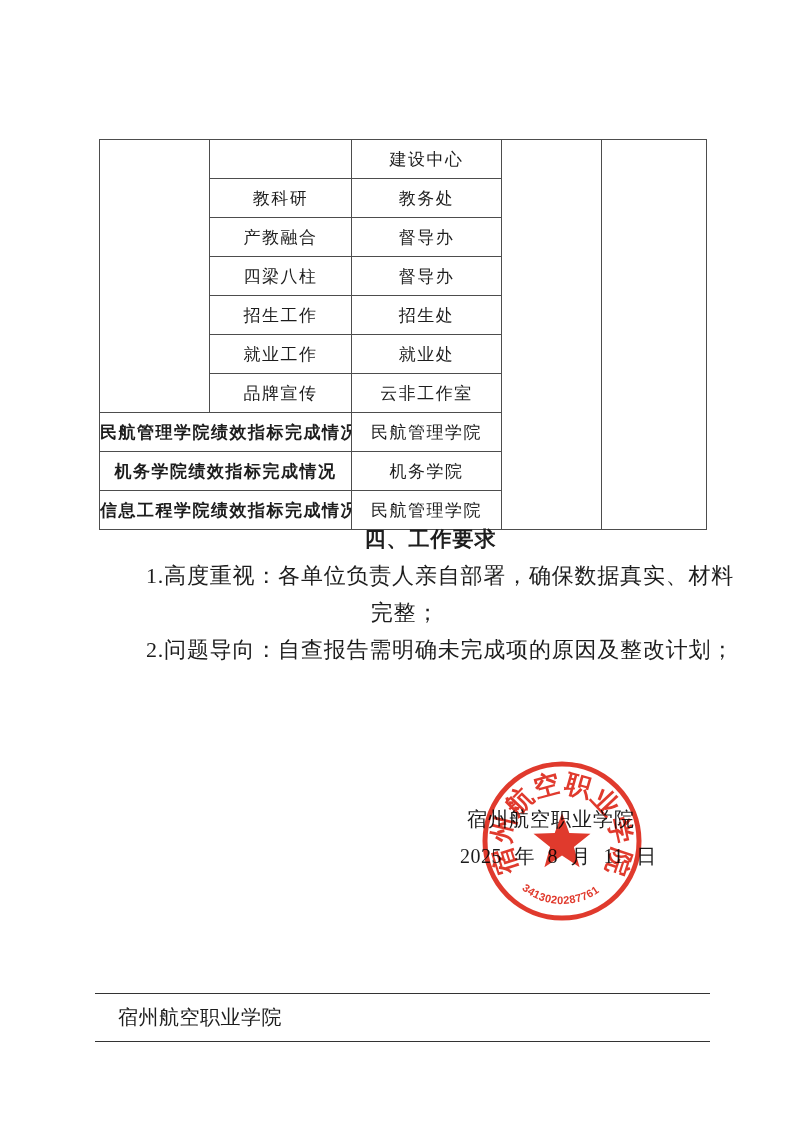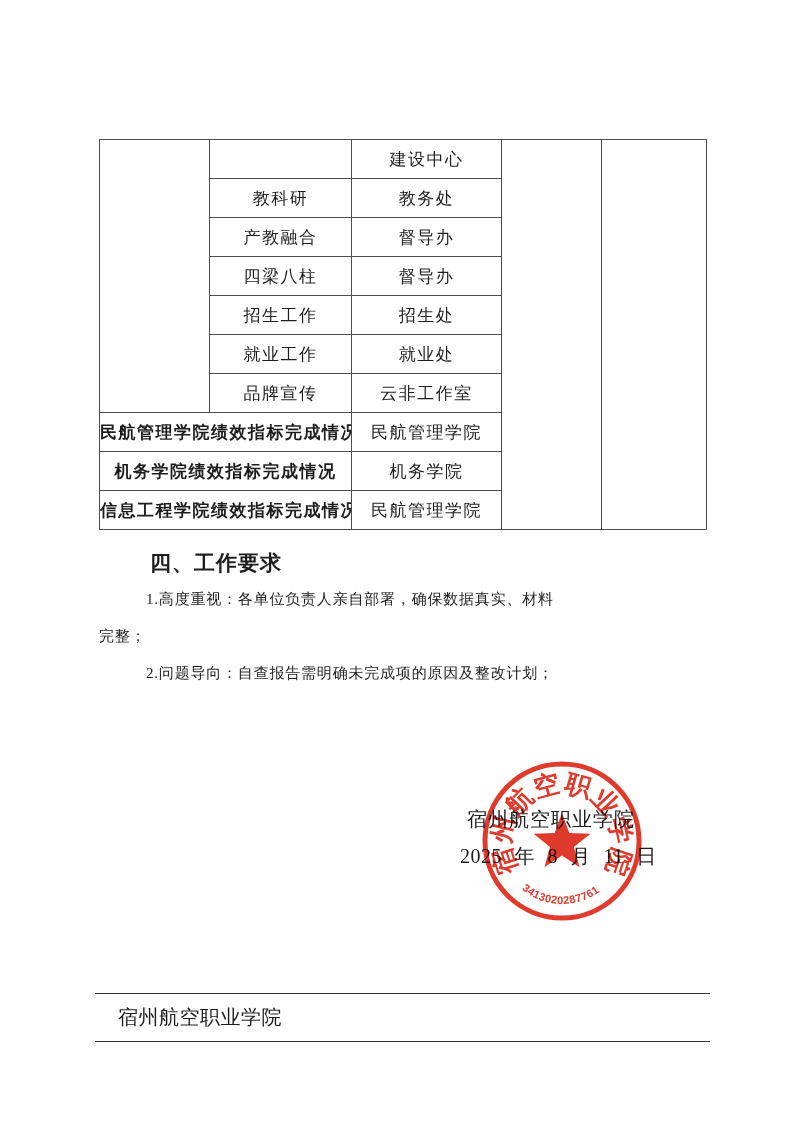--- a/index.html
+++ b/index.html
@@ -33,37 +33,38 @@
     white-space: nowrap;
   }
   table.perf-table tr { height: 39px; }
   td.cell-top { vertical-align: top; padding-top: 4px; }
   td.cell-wide { letter-spacing: 0.5px; font-weight: bold; }
 
   
   .body-text {
     position: absolute;
     left: 99px;
-    top: 544px;
+    top: 520px;
     width: 612px;
+    text-align: center;
   }
   .doc-heading {
     height: 37px;
     line-height: 37px;
     padding-left: 51px;
     font-family: "Liberation Sans", "DejaVu Sans", sans-serif;
     font-weight: bold;
     font-size: 21px;
     letter-spacing: 1px;
     white-space: nowrap;
   }
   .line {
     height: 37px;
     line-height: 37px;
-    font-size: 15px;
+    font-size: 22px;
     letter-spacing: 0.8px;
     white-space: nowrap;
   }
   .indent { padding-left: 47px; }
 
   
   .sign-org {
     position: absolute;
     left: 467px;
     top: 807px;

